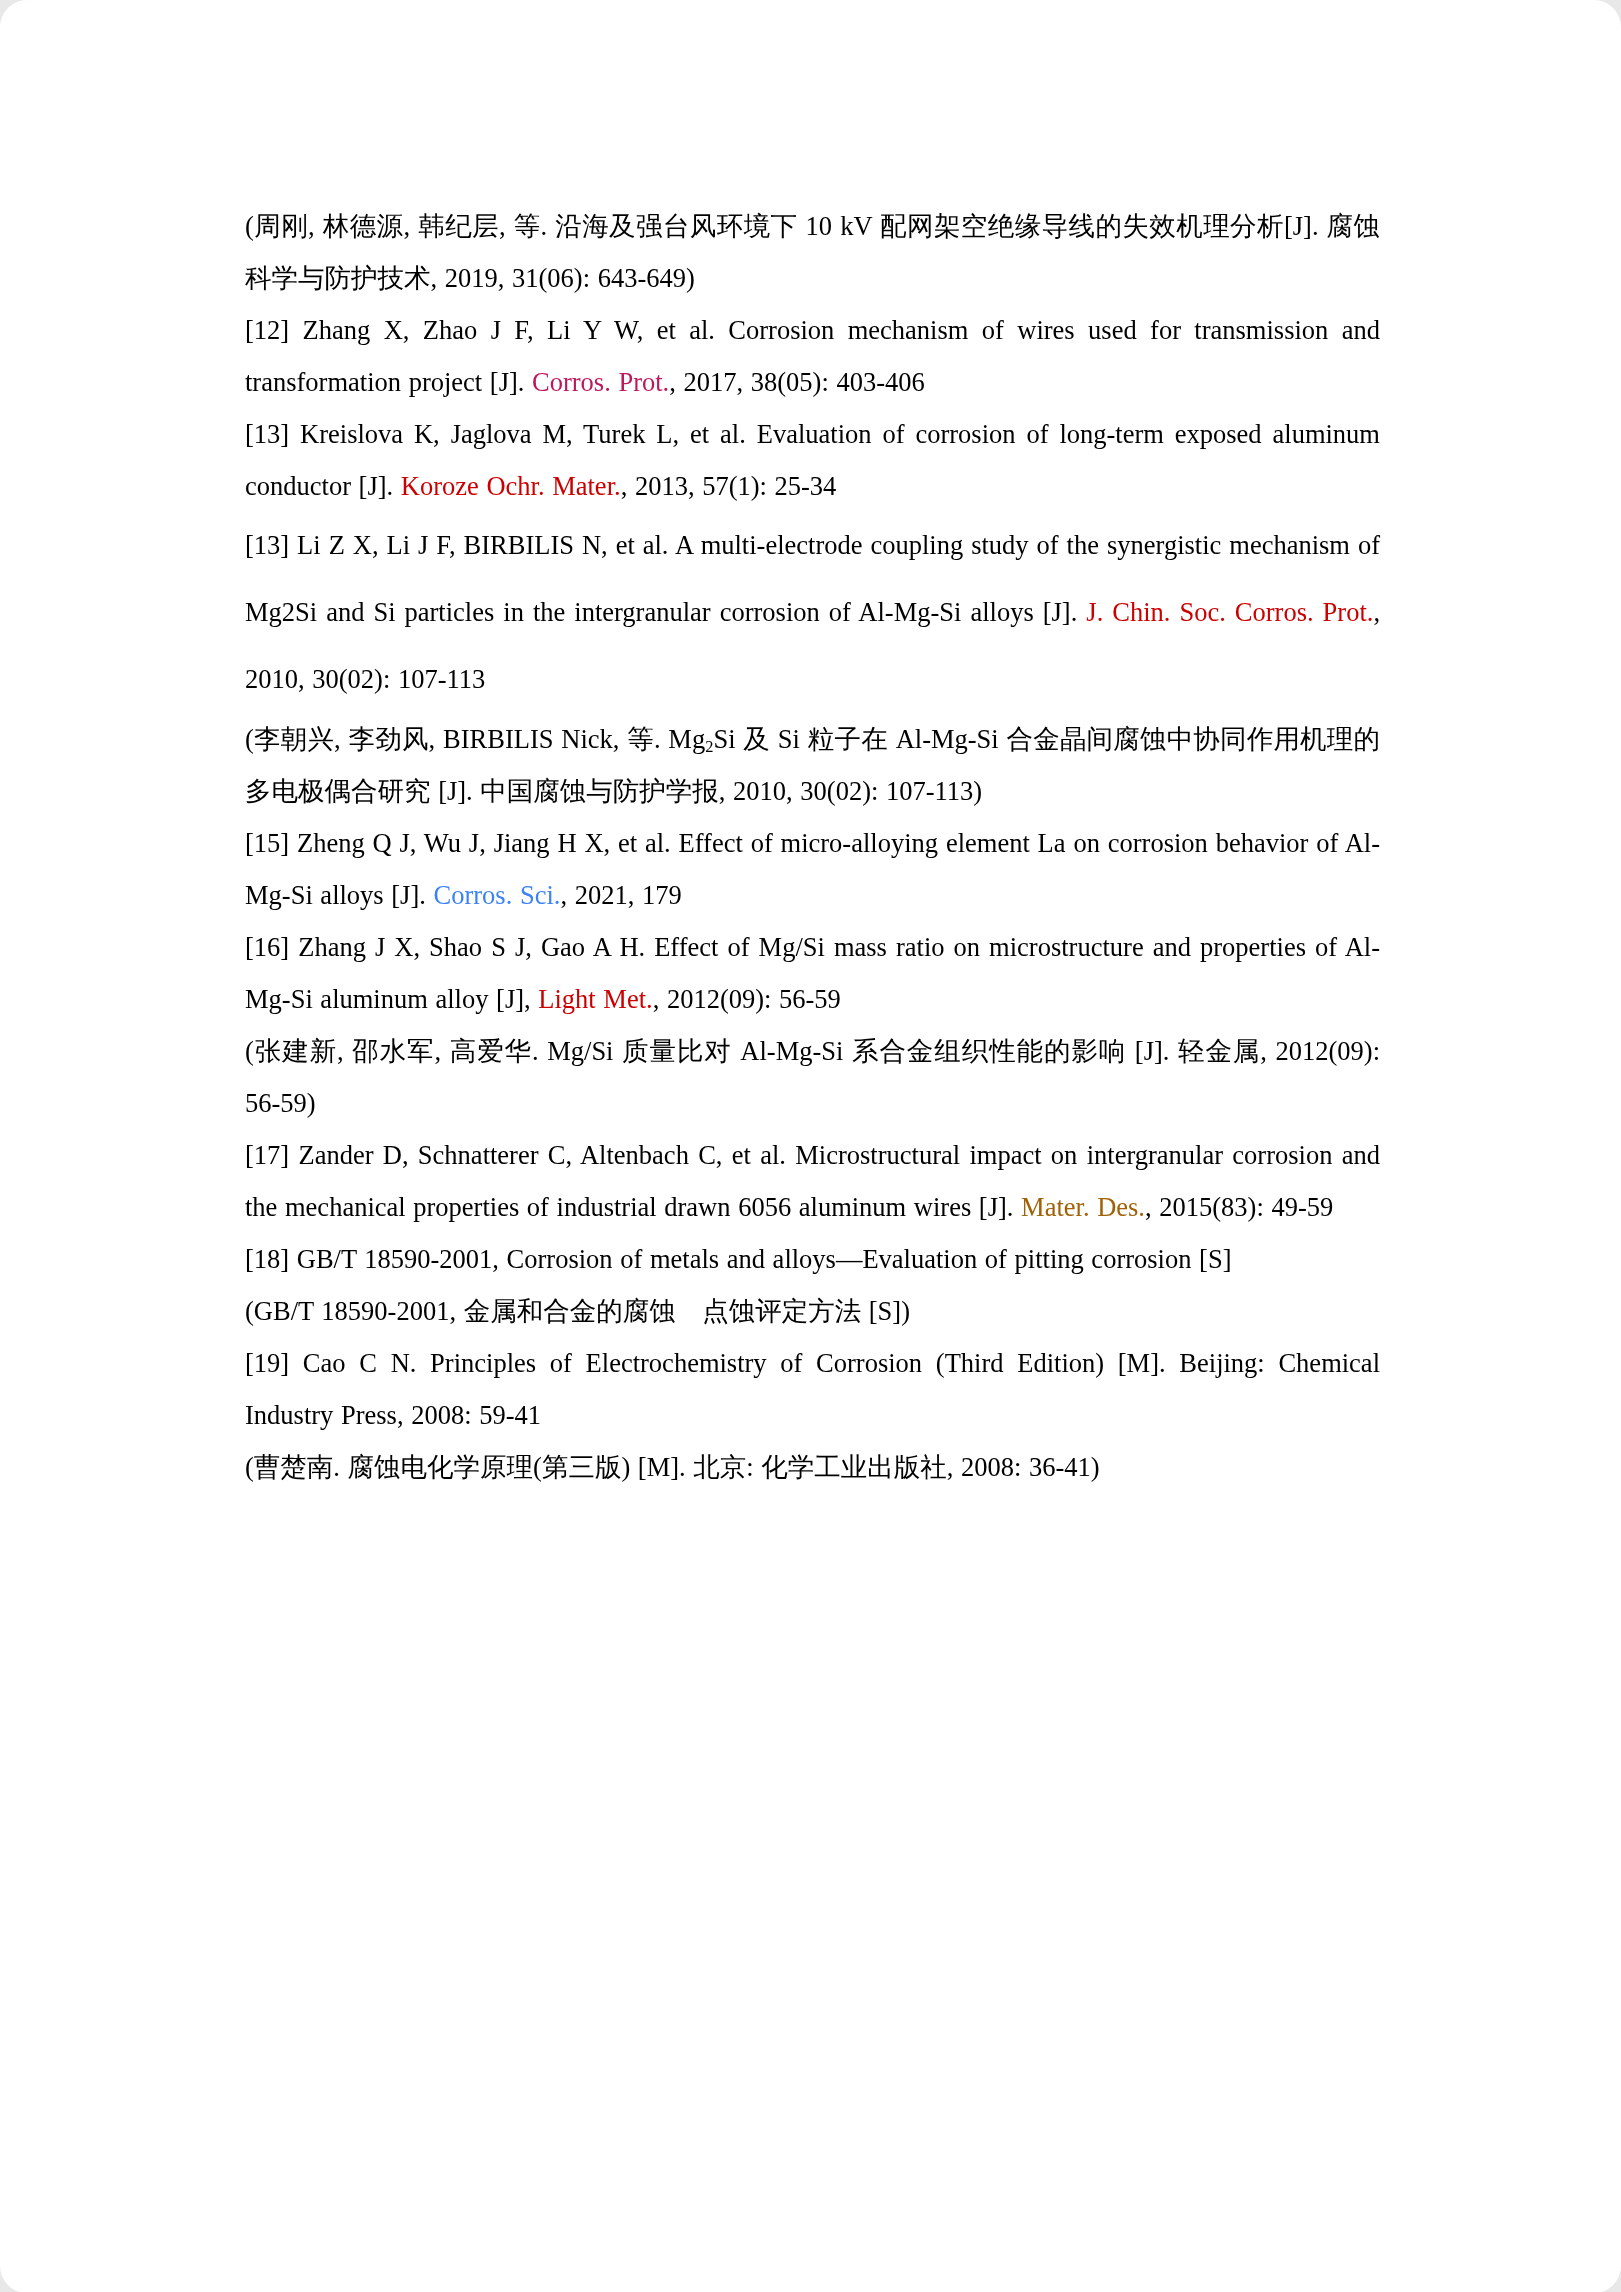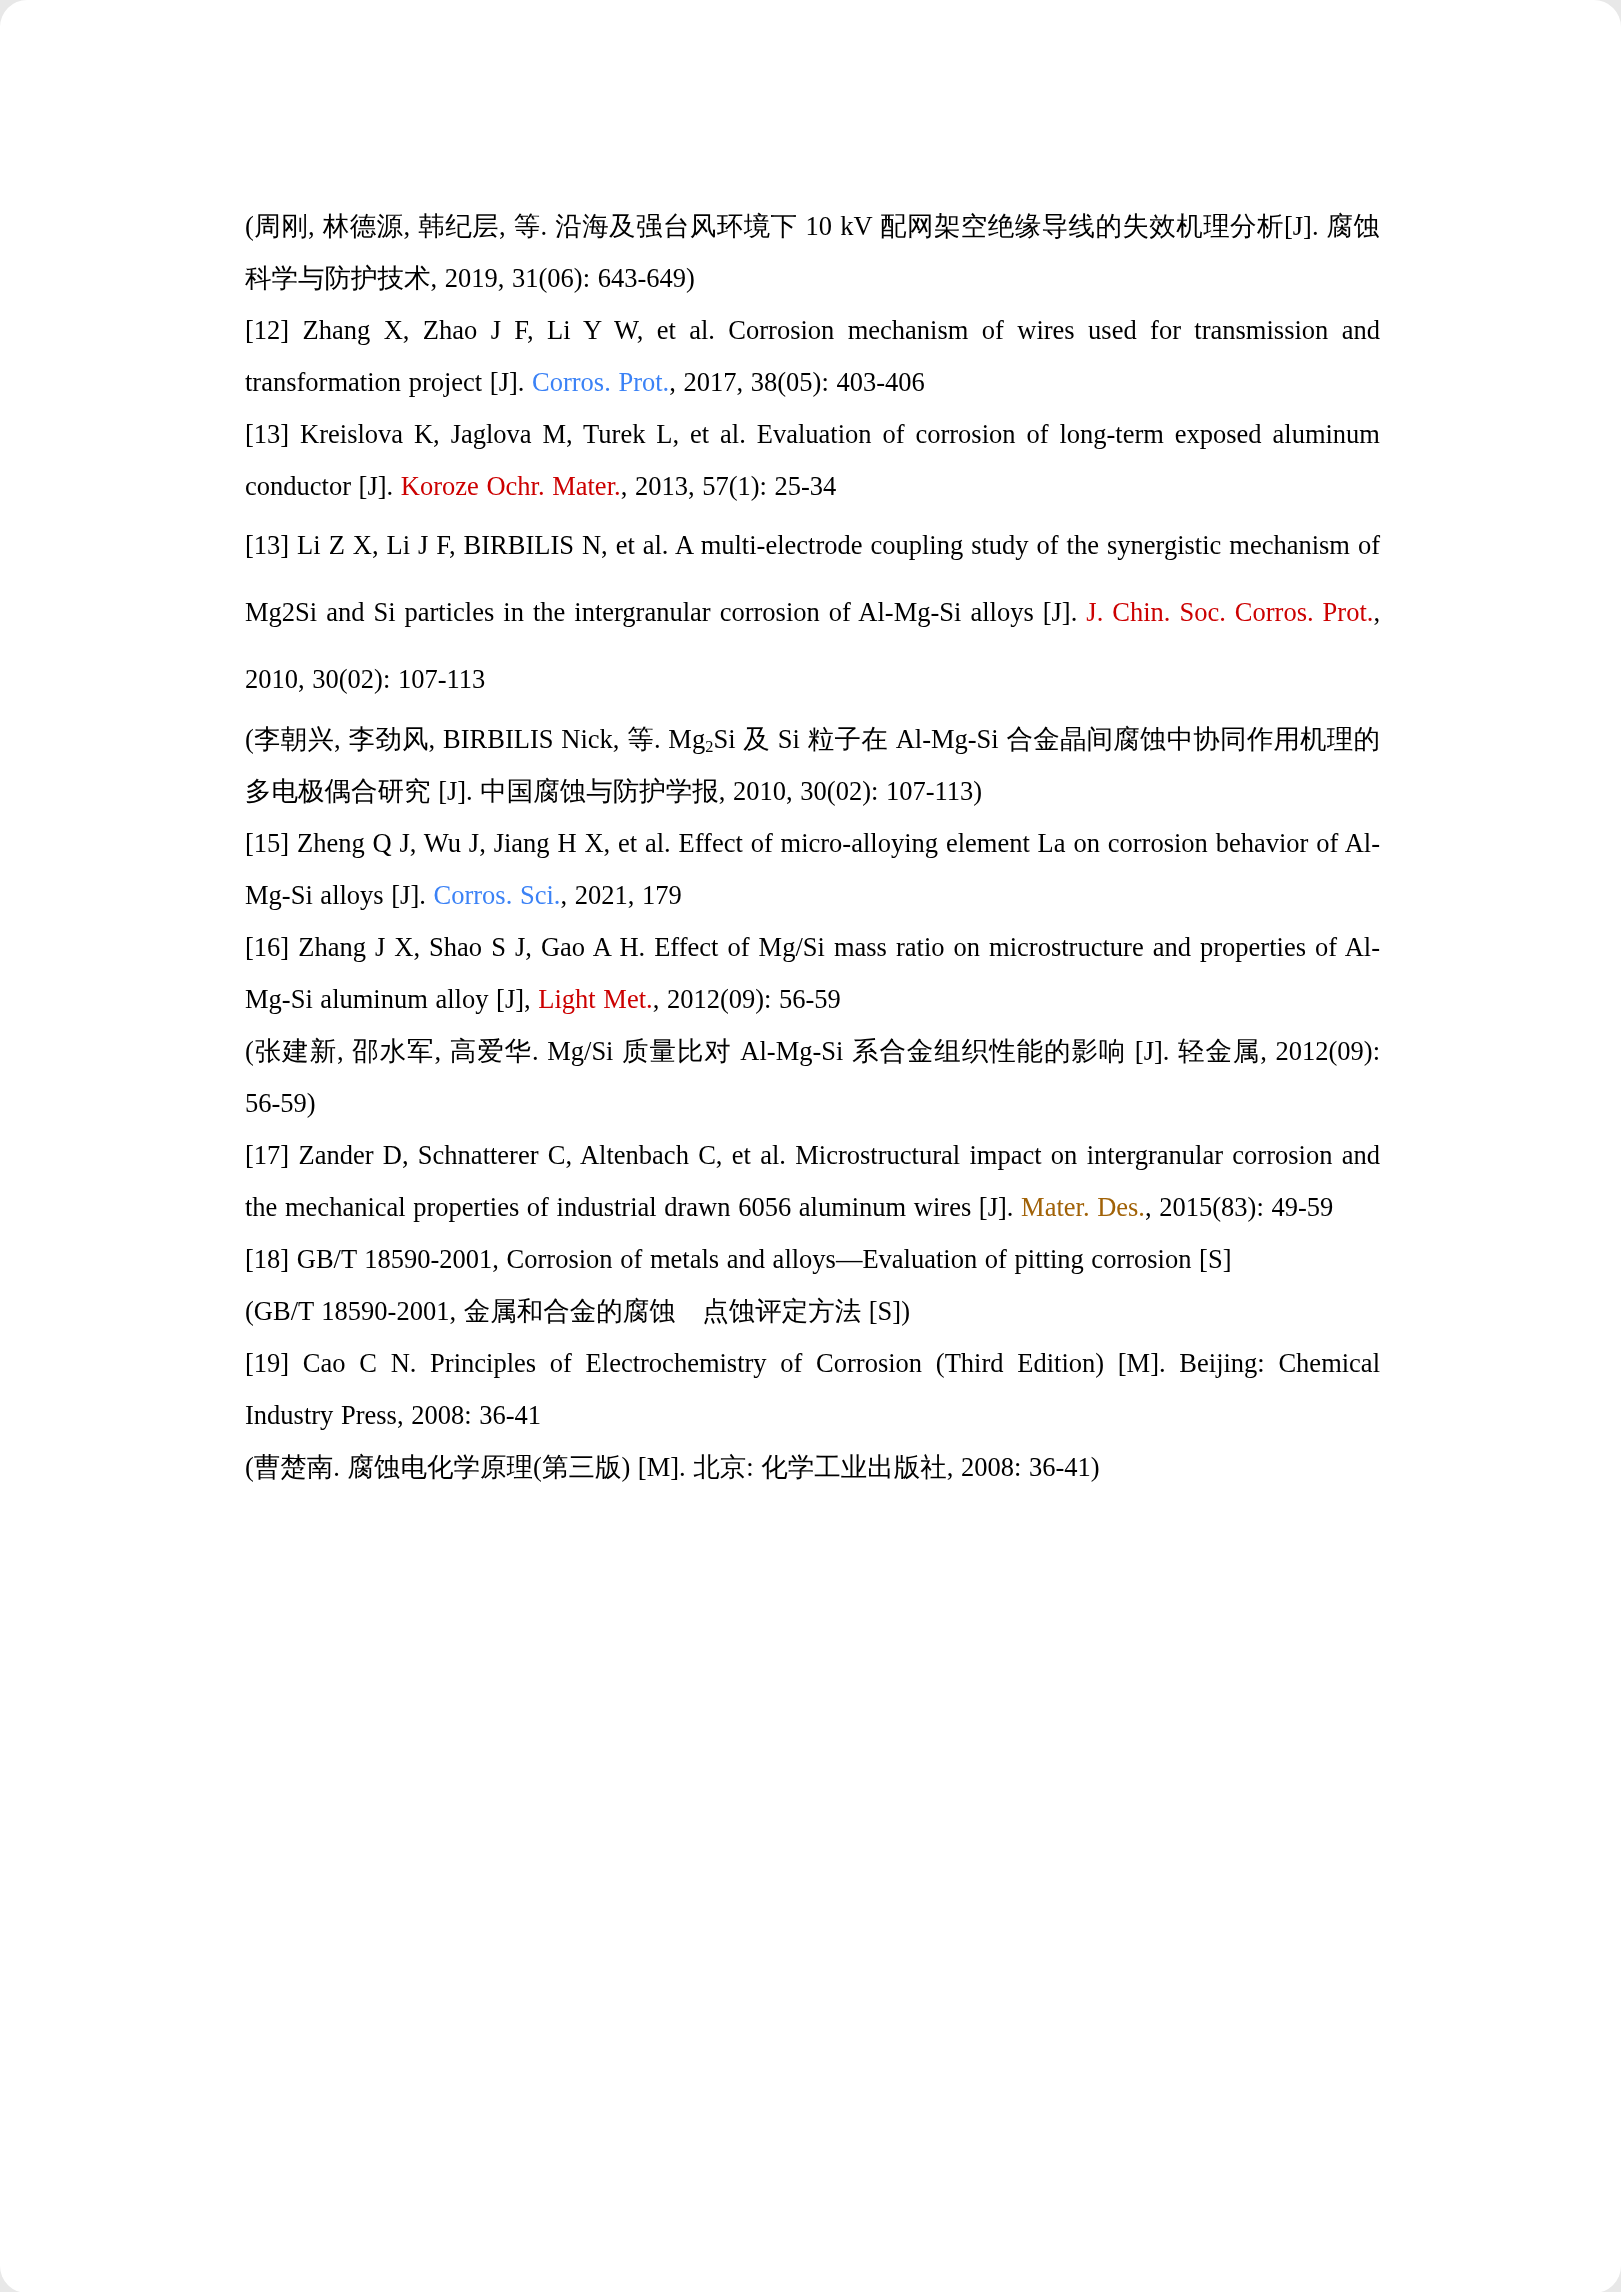--- a/index.html
+++ b/index.html
@@ -41,27 +41,27 @@
     line-height: 0;
     vertical-align: -0.25em;
   }
 </style>
 </head>
 <body>
 
 <div class="page" style="background: rgb(255, 255, 255); color: rgb(0, 0, 0);">
   <div class="content">
       <p class="ref"><span>(周刚, 林德源, 韩纪层, 等. 沿海及强台风环境下 10 kV 配网架空绝缘导线的失效机理分析[J]. 腐蚀科学与防护技术, 2019, 31(06): 643-649)</span></p>
-      <p class="ref"><span>[12] Zhang X, Zhao J F, Li Y W, et al. Corrosion mechanism of wires used for transmission and transformation project [J]. </span><span style="color: #3b82f6;">Corros. Prot.</span><span>, 2017, 38(05): 403-406</span></p>
+      <p class="ref"><span>[12] Zhang X, Zhao J F, Li Y W, et al. Corrosion mechanism of wires used for transmission and transformation project [J]. </span><span style="color: #be185d;">Corros. Prot.</span><span>, 2017, 38(05): 403-406</span></p>
       <p class="ref"><span>[13] Kreislova K, Jaglova M, Turek L, et al. Evaluation of corrosion of long-term exposed aluminum conductor [J]. </span><span style="color: rgb(204, 0, 0);">Koroze Ochr. Mater.</span><span>, 2013, 57(1): 25-34</span></p>
       <p class="ref tall"><span>[13] Li Z X, Li J F, BIRBILIS N, et al. A multi-electrode coupling study of the synergistic mechanism of Mg2Si and Si particles in the intergranular corrosion of Al-Mg-Si alloys [J]. </span><span style="color: rgb(204, 0, 0); margin-top: 43px;">J. Chin. Soc. Corros. Prot.</span><span>, 2010, 30(02): 107-113</span></p>
       <p class="ref"><span>(李朝兴, 李劲风, BIRBILIS Nick, 等. Mg</span><sub>2</sub><span>Si 及 Si 粒子在 Al-Mg-Si 合金晶间腐蚀中协同作用机理的多电极偶合研究 [J]. 中国腐蚀与防护学报, 2010, 30(02): 107-113)</span></p>
       <p class="ref"><span>[15] Zheng Q J, Wu J, Jiang H X, et al. Effect of micro-alloying element La on corrosion behavior of Al-Mg-Si alloys [J]. </span><span style="color: #3b82f6;">Corros. Sci.</span><span>, 2021, 179</span></p>
       <p class="ref"><span>[16] Zhang J X, Shao S J, Gao A H. Effect of Mg/Si mass ratio on microstructure and properties of Al-Mg-Si aluminum alloy [J], </span><span style="color: rgb(204, 0, 0);">Light Met.</span><span>, 2012(09): 56-59</span></p>
       <p class="ref"><span>(张建新, 邵水军, 高爱华. Mg/Si 质量比对 Al-Mg-Si 系合金组织性能的影响 [J]. 轻金属, 2012(09): 56-59)</span></p>
       <p class="ref"><span>[17] Zander D, Schnatterer C, Altenbach C, et al. Microstructural impact on intergranular corrosion and the mechanical properties of industrial drawn 6056 aluminum wires [J]. </span><span style="color: #a16207;">Mater. Des.</span><span>, 2015(83): 49-59</span></p>
       <p class="ref"><span>[18] GB/T 18590-2001, Corrosion of metals and alloys—Evaluation of pitting corrosion [S]</span></p>
       <p class="ref"><span>(GB/T 18590-2001, 金属和合金的腐蚀　点蚀评定方法 [S])</span></p>
-      <p class="ref"><span>[19] Cao C N. Principles of Electrochemistry of Corrosion (Third Edition) [M]. Beijing: Chemical Industry Press, 2008: 36-41</span></p>
+      <p class="ref"><span>[19] Cao C N. Principles of Electrochemistry of Corrosion (Third Edition) [M]. Beijing: Chemical Industry Press, 2008: 59-41</span></p>
       <p class="ref"><span>(曹楚南. 腐蚀电化学原理(第三版) [M]. 北京: 化学工业出版社, 2008: 36-41)</span></p>
     </div>
 </div>
 
 
 </body></html>

